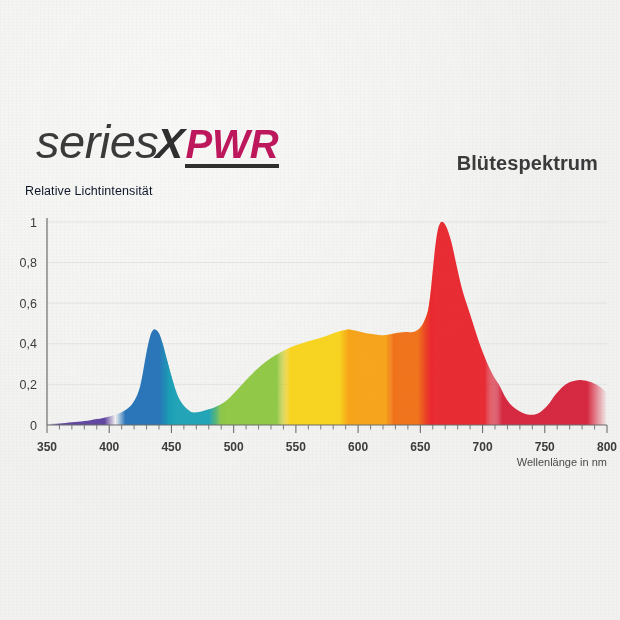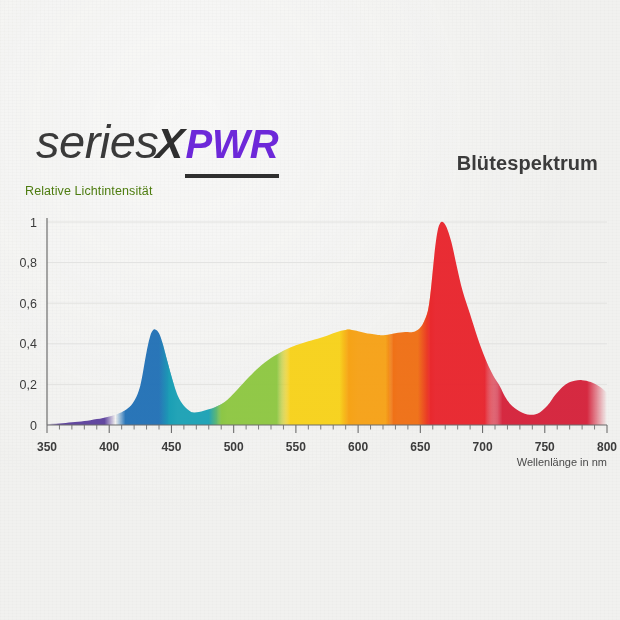--- a/index.html
+++ b/index.html
@@ -32,36 +32,36 @@
     letter-spacing:-0.5px; line-height:1;
     font-family:"Liberation Sans", sans-serif;
   }
   #brand-logo .word-x{
     font-size:42px; font-weight:bold; font-style:italic;
     line-height:1; margin-left:-2px; color:#2f2f2f;
     transform:skewX(-4deg);
   }
   #brand-logo .word-pwr{
     font-size:40px; font-weight:bold; font-style:italic;
-    line-height:1; margin-left:1px; color:#6d28d9;
-    border-bottom:4px solid #2f2f2f; padding-bottom:10px;
+    line-height:1; margin-left:1px; color:#be185d;
+    border-bottom:4px solid #2f2f2f; padding-bottom:0;
   }
 
   
   #chart-title{
     position:absolute; right:22px; top:152px;
     font-size:20px; font-weight:bold; color:#3b3b3b;
     letter-spacing:.1px;
     text-align:center;
   }
 
   
   #y-axis-caption{
     position:absolute; left:13px; top:184px;
-    font-size:12.5px; color:#4d7c0f; letter-spacing:.1px;
+    font-size:12.5px; color:#0f172a; letter-spacing:.1px;
   }
 
   
   #spectrum-chart{
     position:absolute; left:0; top:0; width:620px; height:620px;
   }
   .y-tick-label{ font-size:12.5px; fill:#3c3c3c; }
   .x-tick-label{ font-size:12px; fill:#3c3c3c; font-weight:bold; }
   .gridline{ stroke:#e2e2e0; stroke-width:1; }
   .axis-line{ stroke:#6d6d6d; stroke-width:1.2; }

